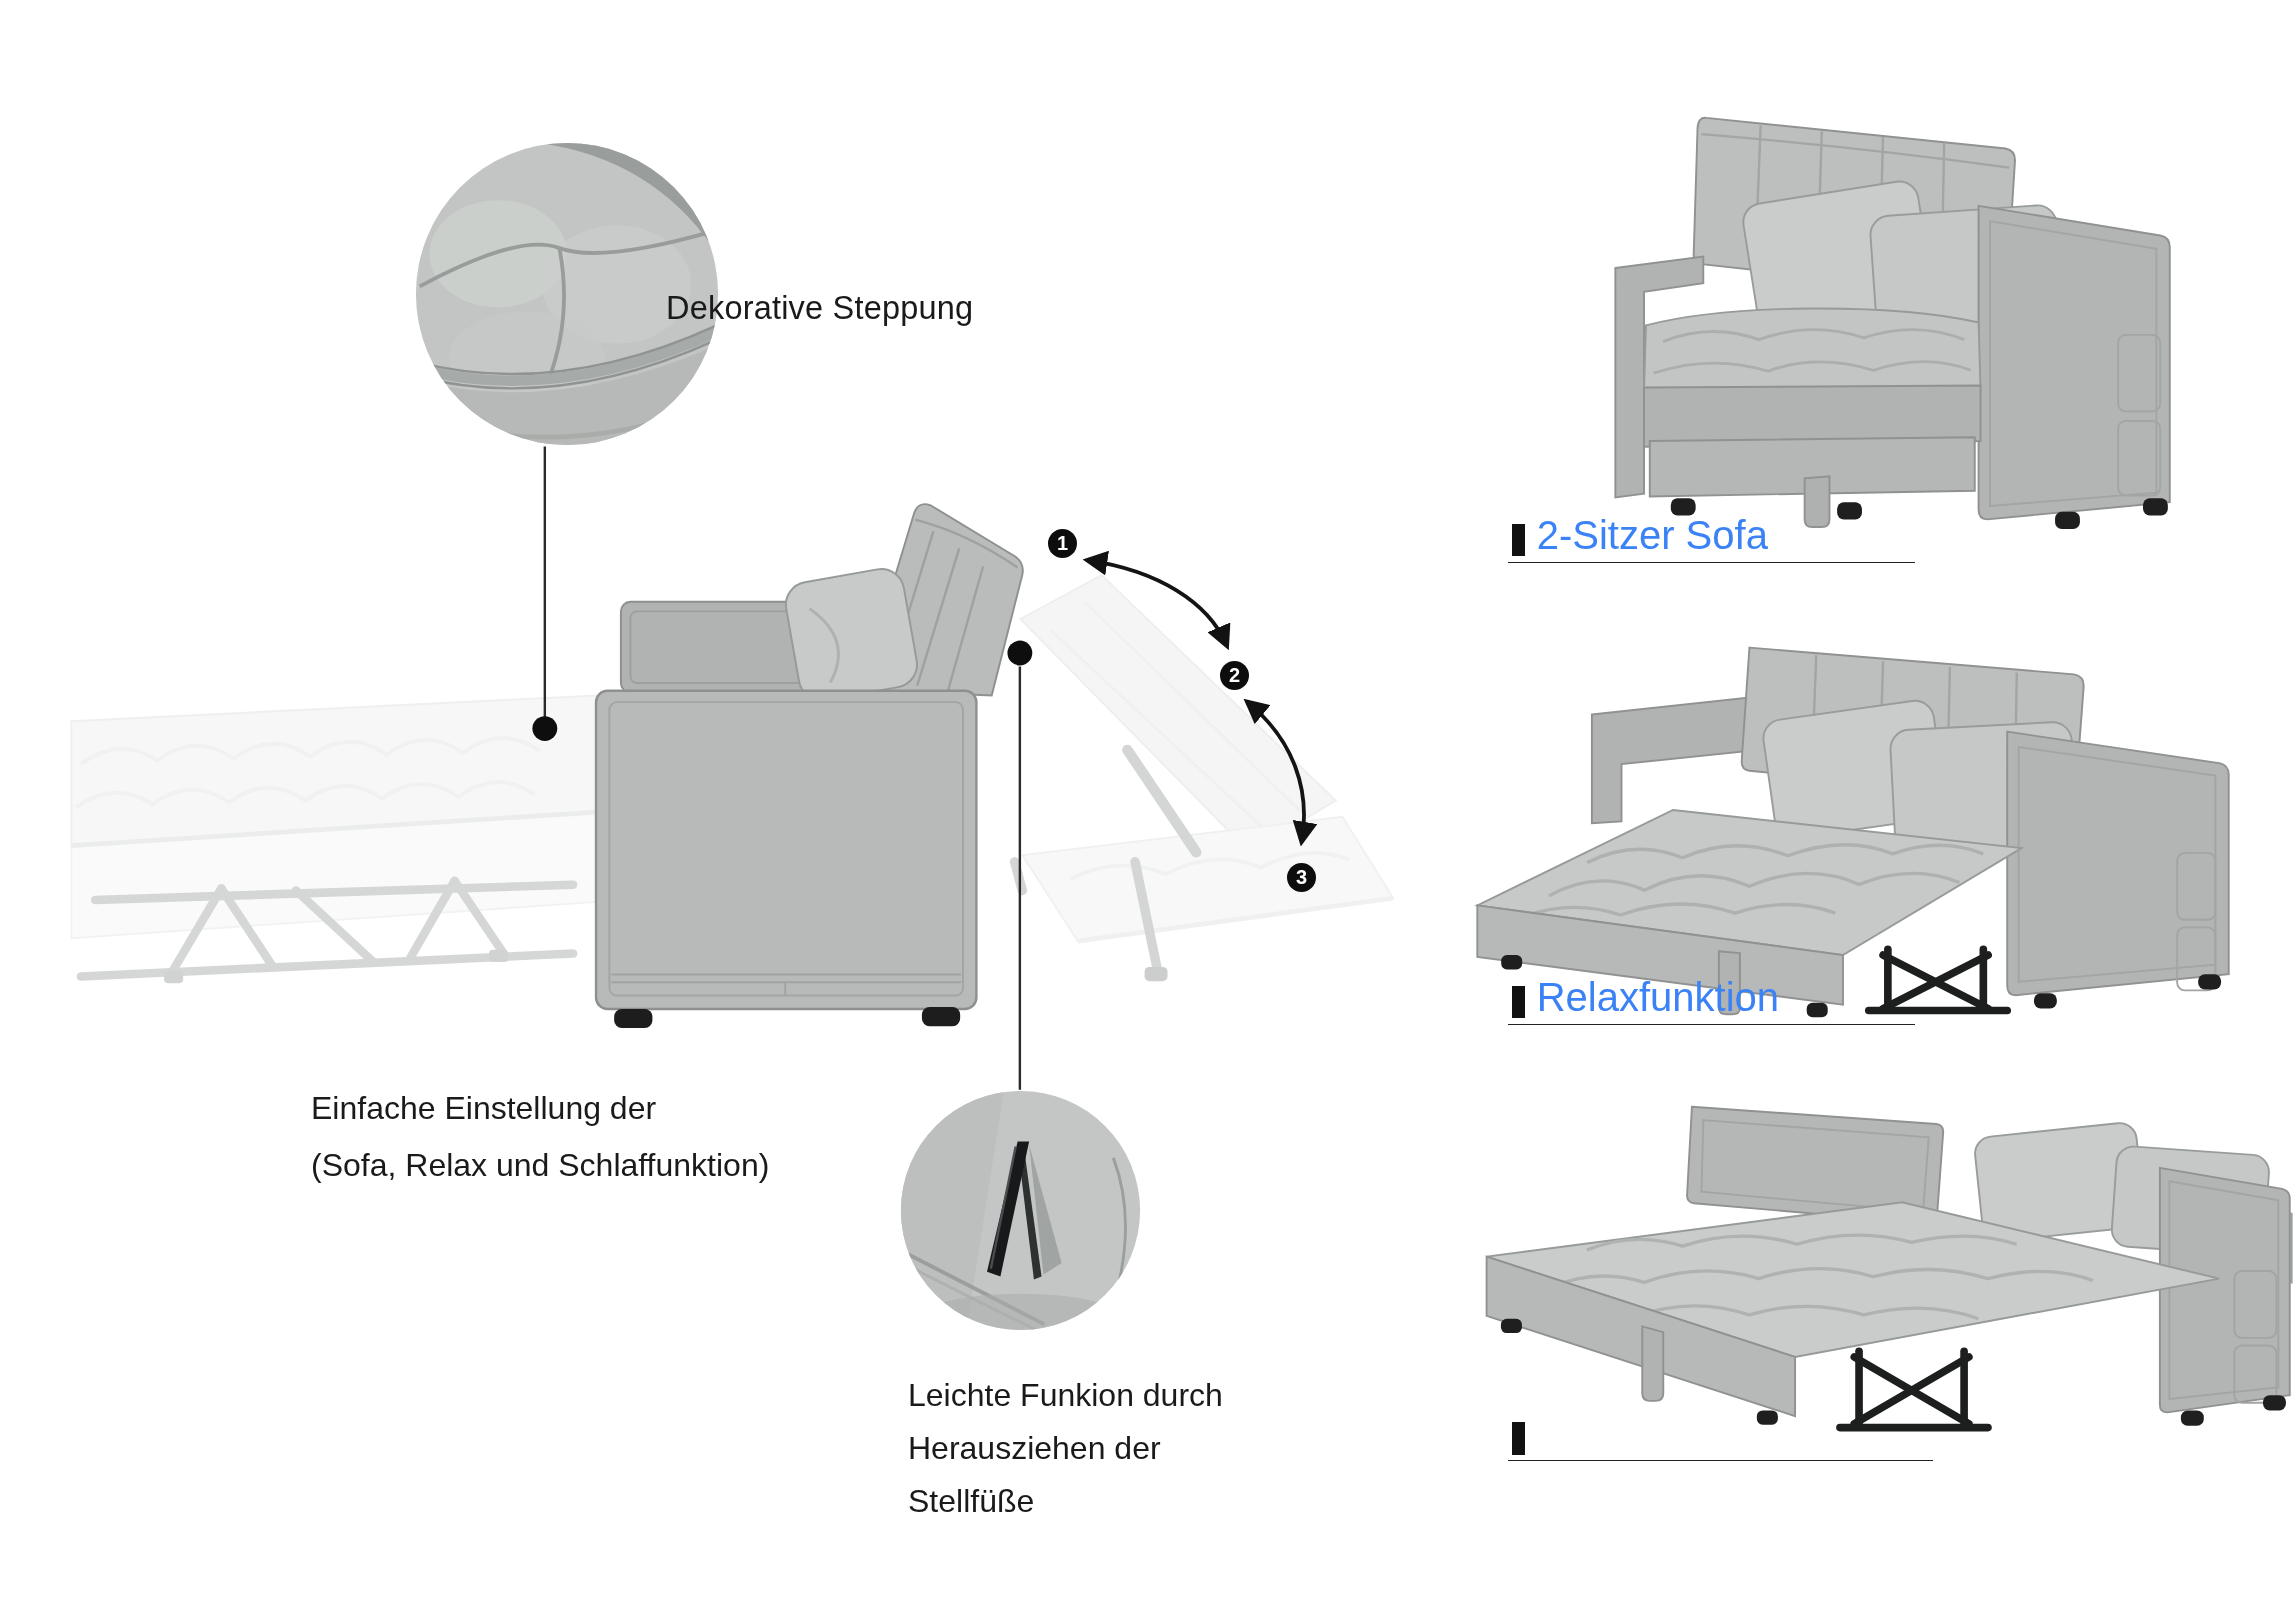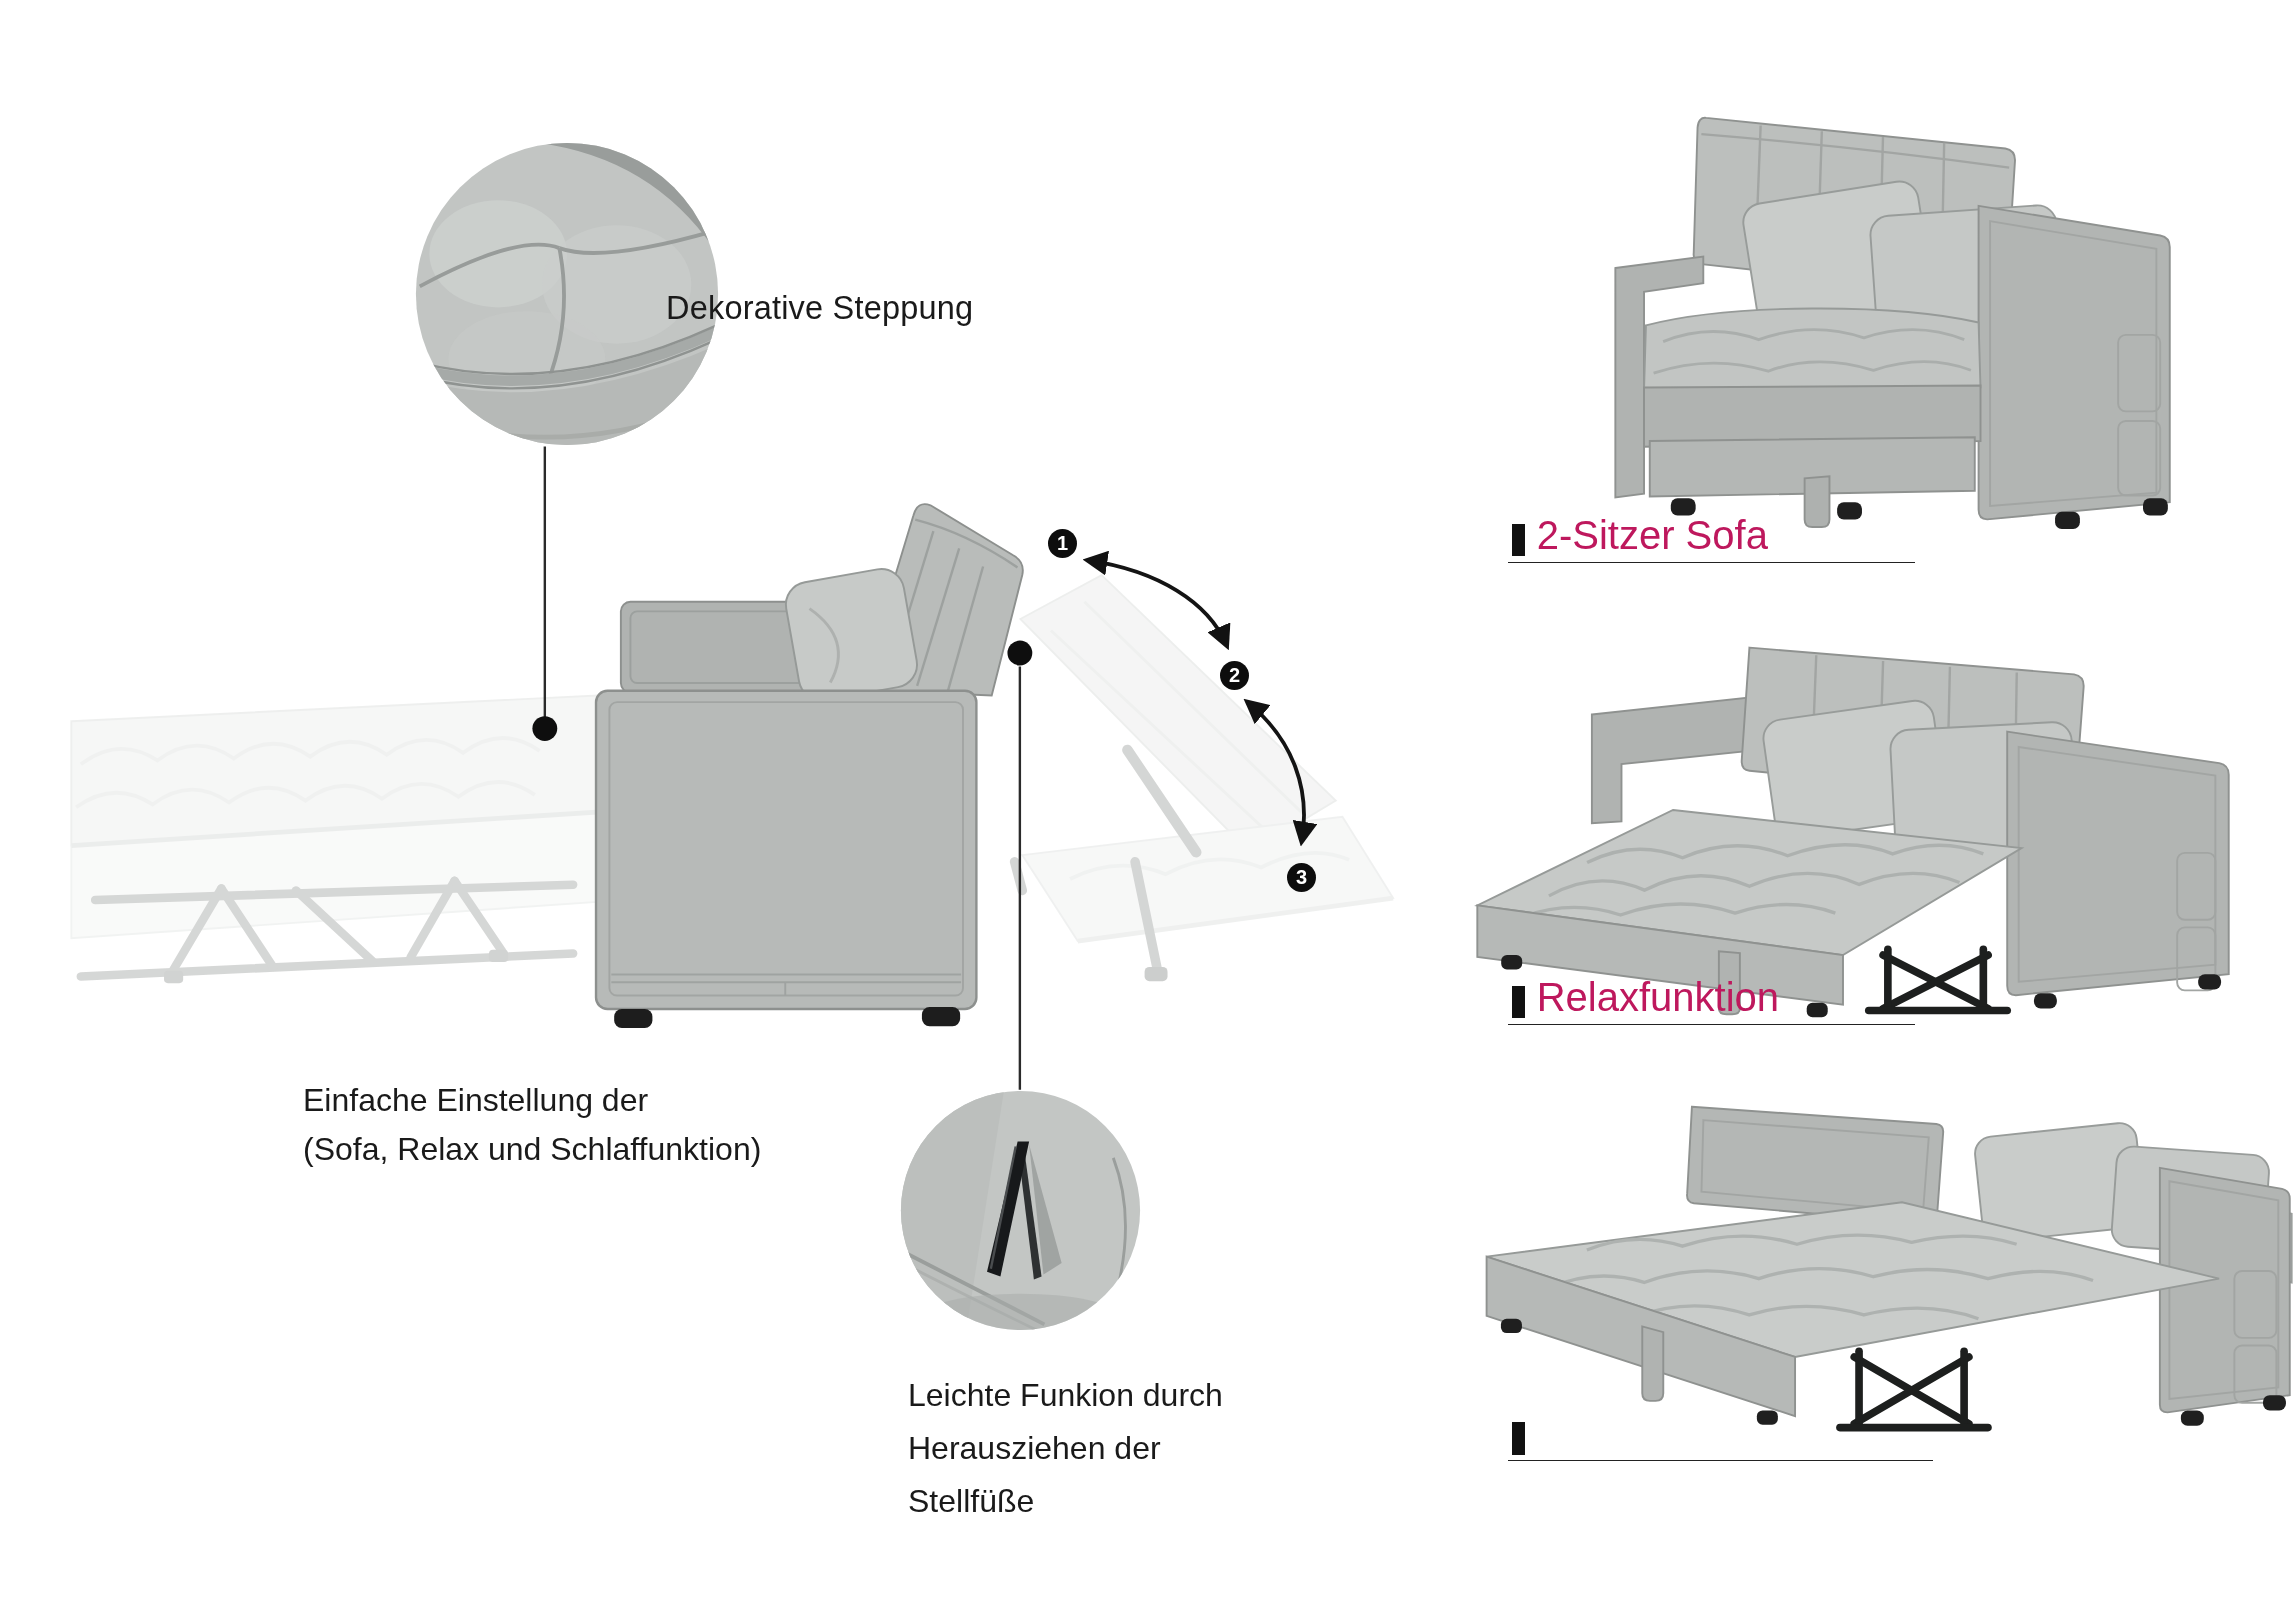--- a/index.html
+++ b/index.html
@@ -3,28 +3,28 @@
 <meta charset="utf-8">
 <style>
   html,body{margin:0;padding:0;background:#ffffff;}
   body{width:2294px;height:1611px;position:relative;overflow:hidden;
        font-family:"Liberation Sans", sans-serif;color:#1a1a1a;}
   .abs{position:absolute;}
   
   .callout-label{font-size:32.5px;letter-spacing:0.2px;white-space:nowrap;}
   .komfort{width:535px;}
   .komfort h3{margin:0 0 13.4px 0;font-size:34px;font-weight:700;}
-  .komfort p{margin:4px;font-size:32px;line-height:45px;font-weight:400;}
+  .komfort p{margin:12px;font-size:32px;line-height:45px;font-weight:400;}
   .feet-note p{margin:16px;font-size:32px;line-height:37px;white-space:nowrap;}
   
   .fn-label{border-bottom:1.9px solid #222;padding:0 0 5.7px 3.8px;white-space:nowrap;
             display:flex;align-items:flex-end;}
   .fn-label .bar{display:inline-block;width:13.4px;height:32.5px;background:#111;
                  margin-right:11.5px;}
-  .fn-label .txt{font-size:40px;line-height:42px;color:#be185d;}
+  .fn-label .txt{font-size:40px;line-height:42px;color:#3b82f6;}
   
   .step-marker{width:29px;height:29px;border-radius:50%;background:#0d0d0d;
                color:#fff;font-size:20px;font-weight:700;text-align:center;
                line-height:29px;}
   svg{display:block;}
 </style>
 </head>
 <body>
 
 <svg class="abs" style="left:414px;top:141px;" width="306" height="306" viewBox="0 0 320 320">

